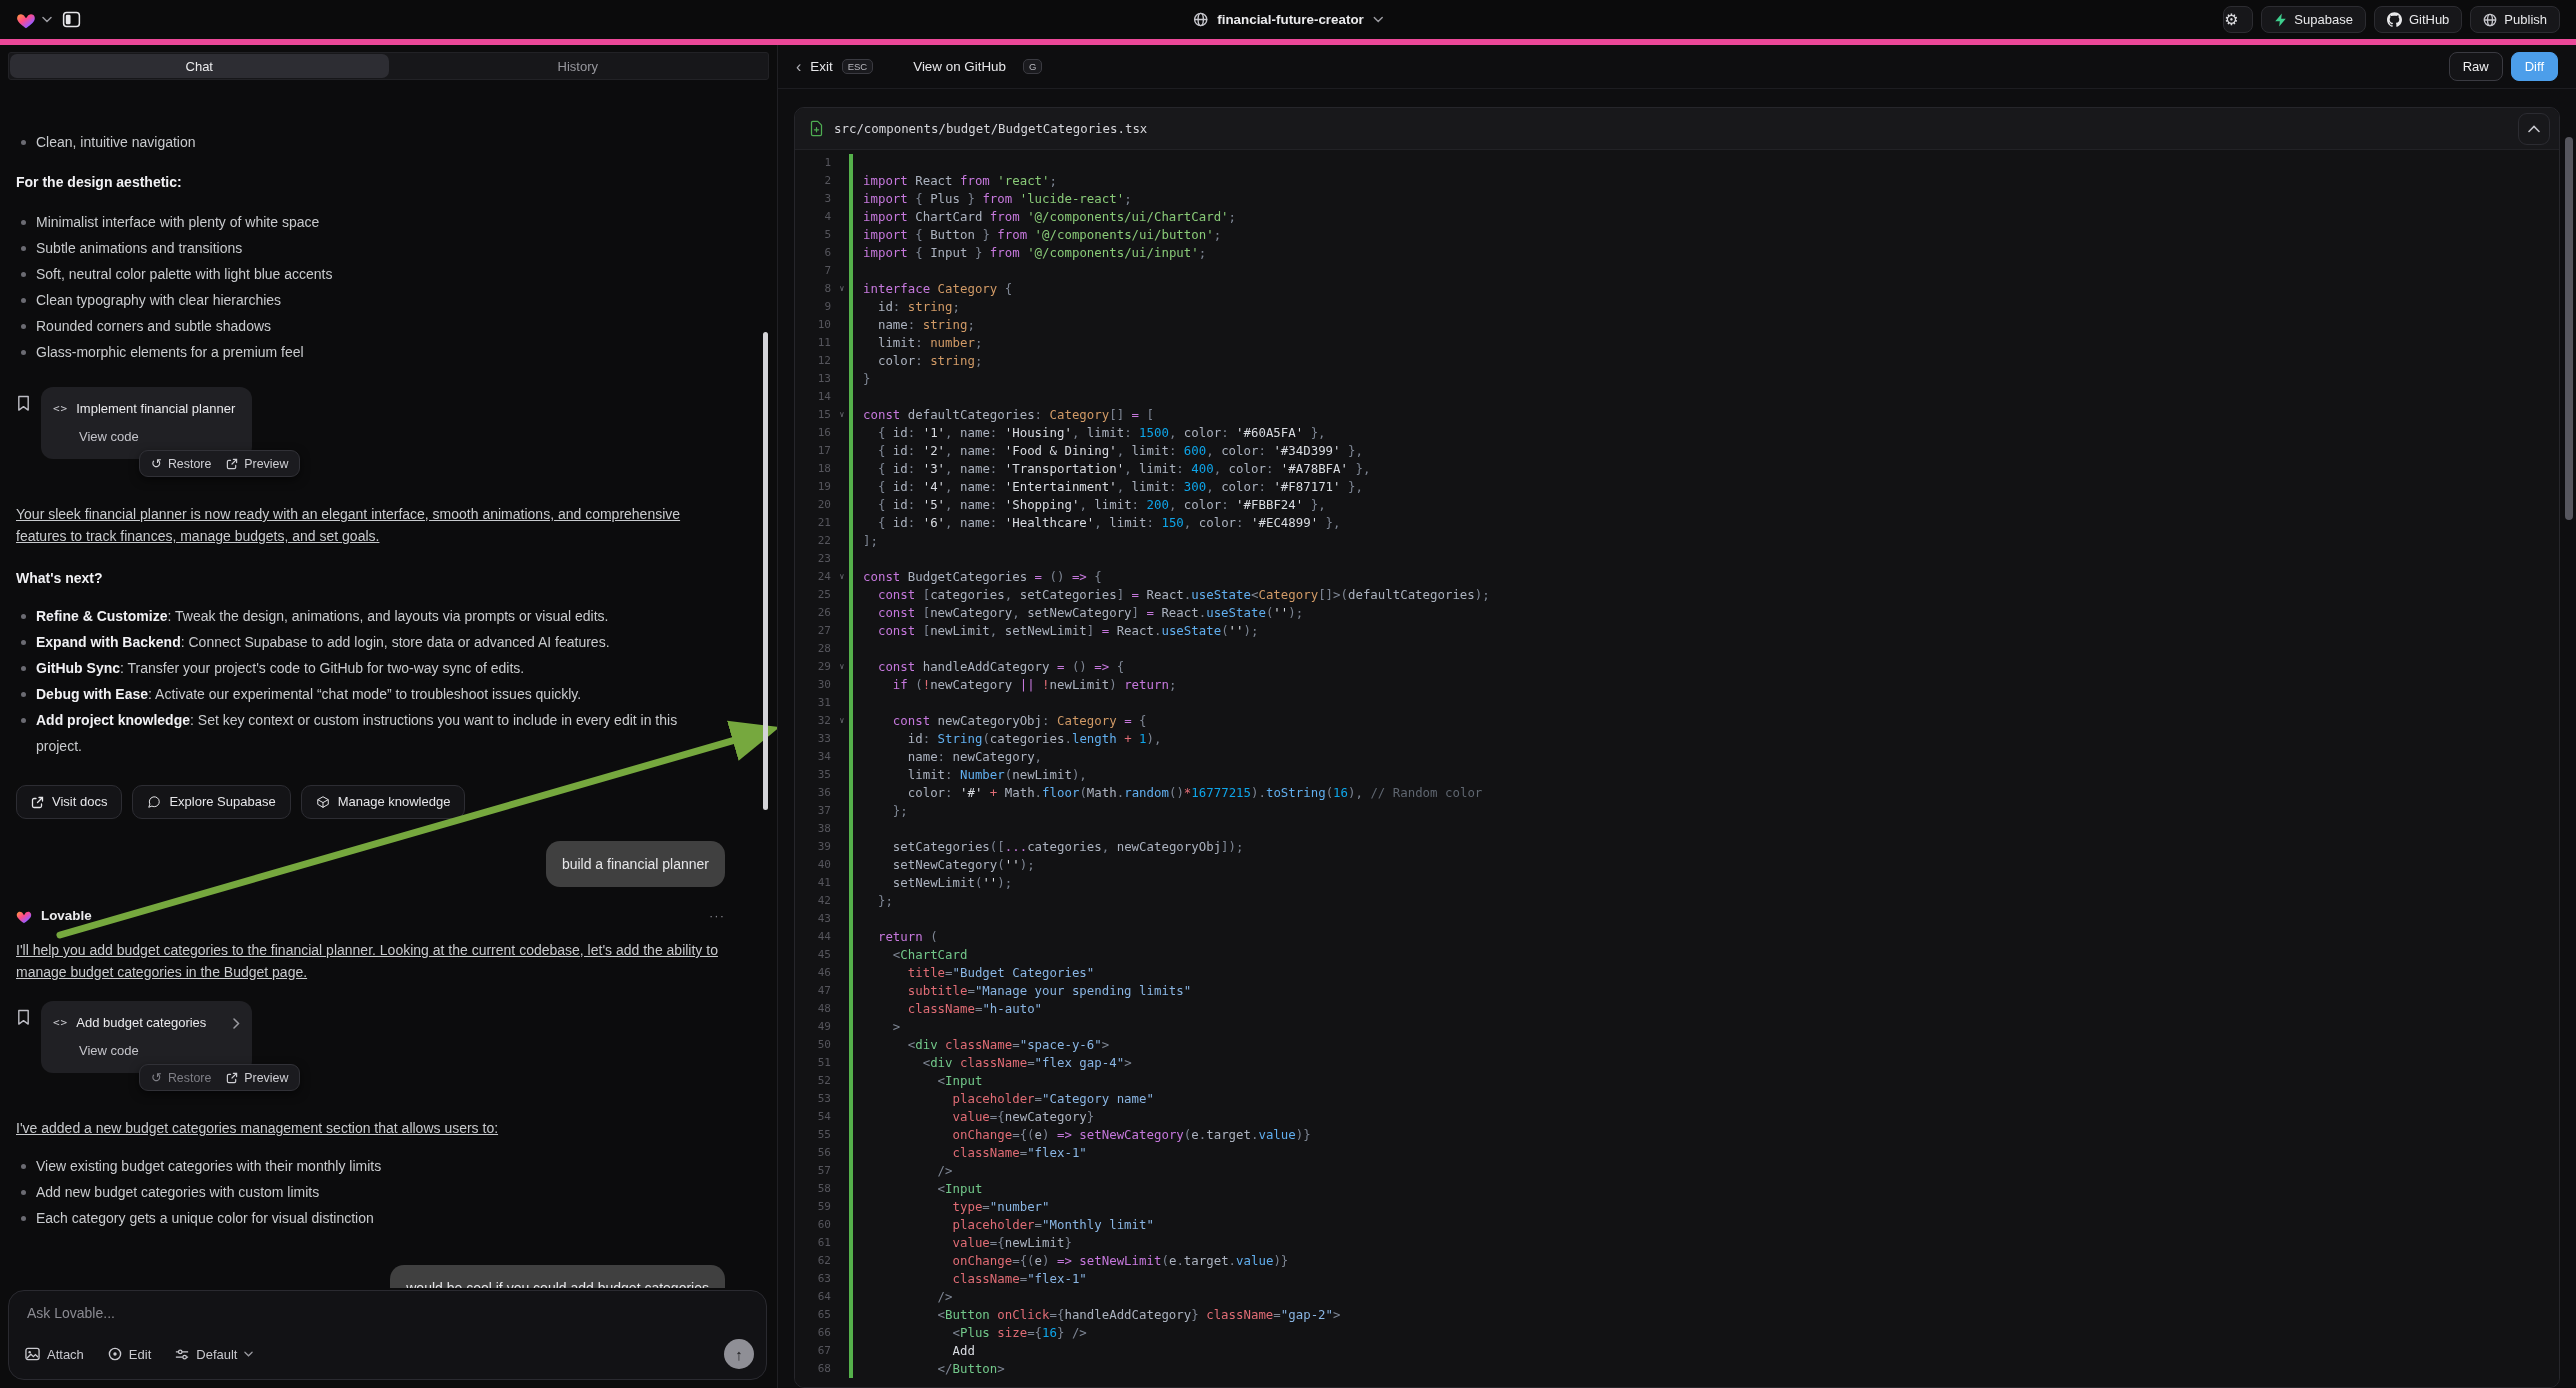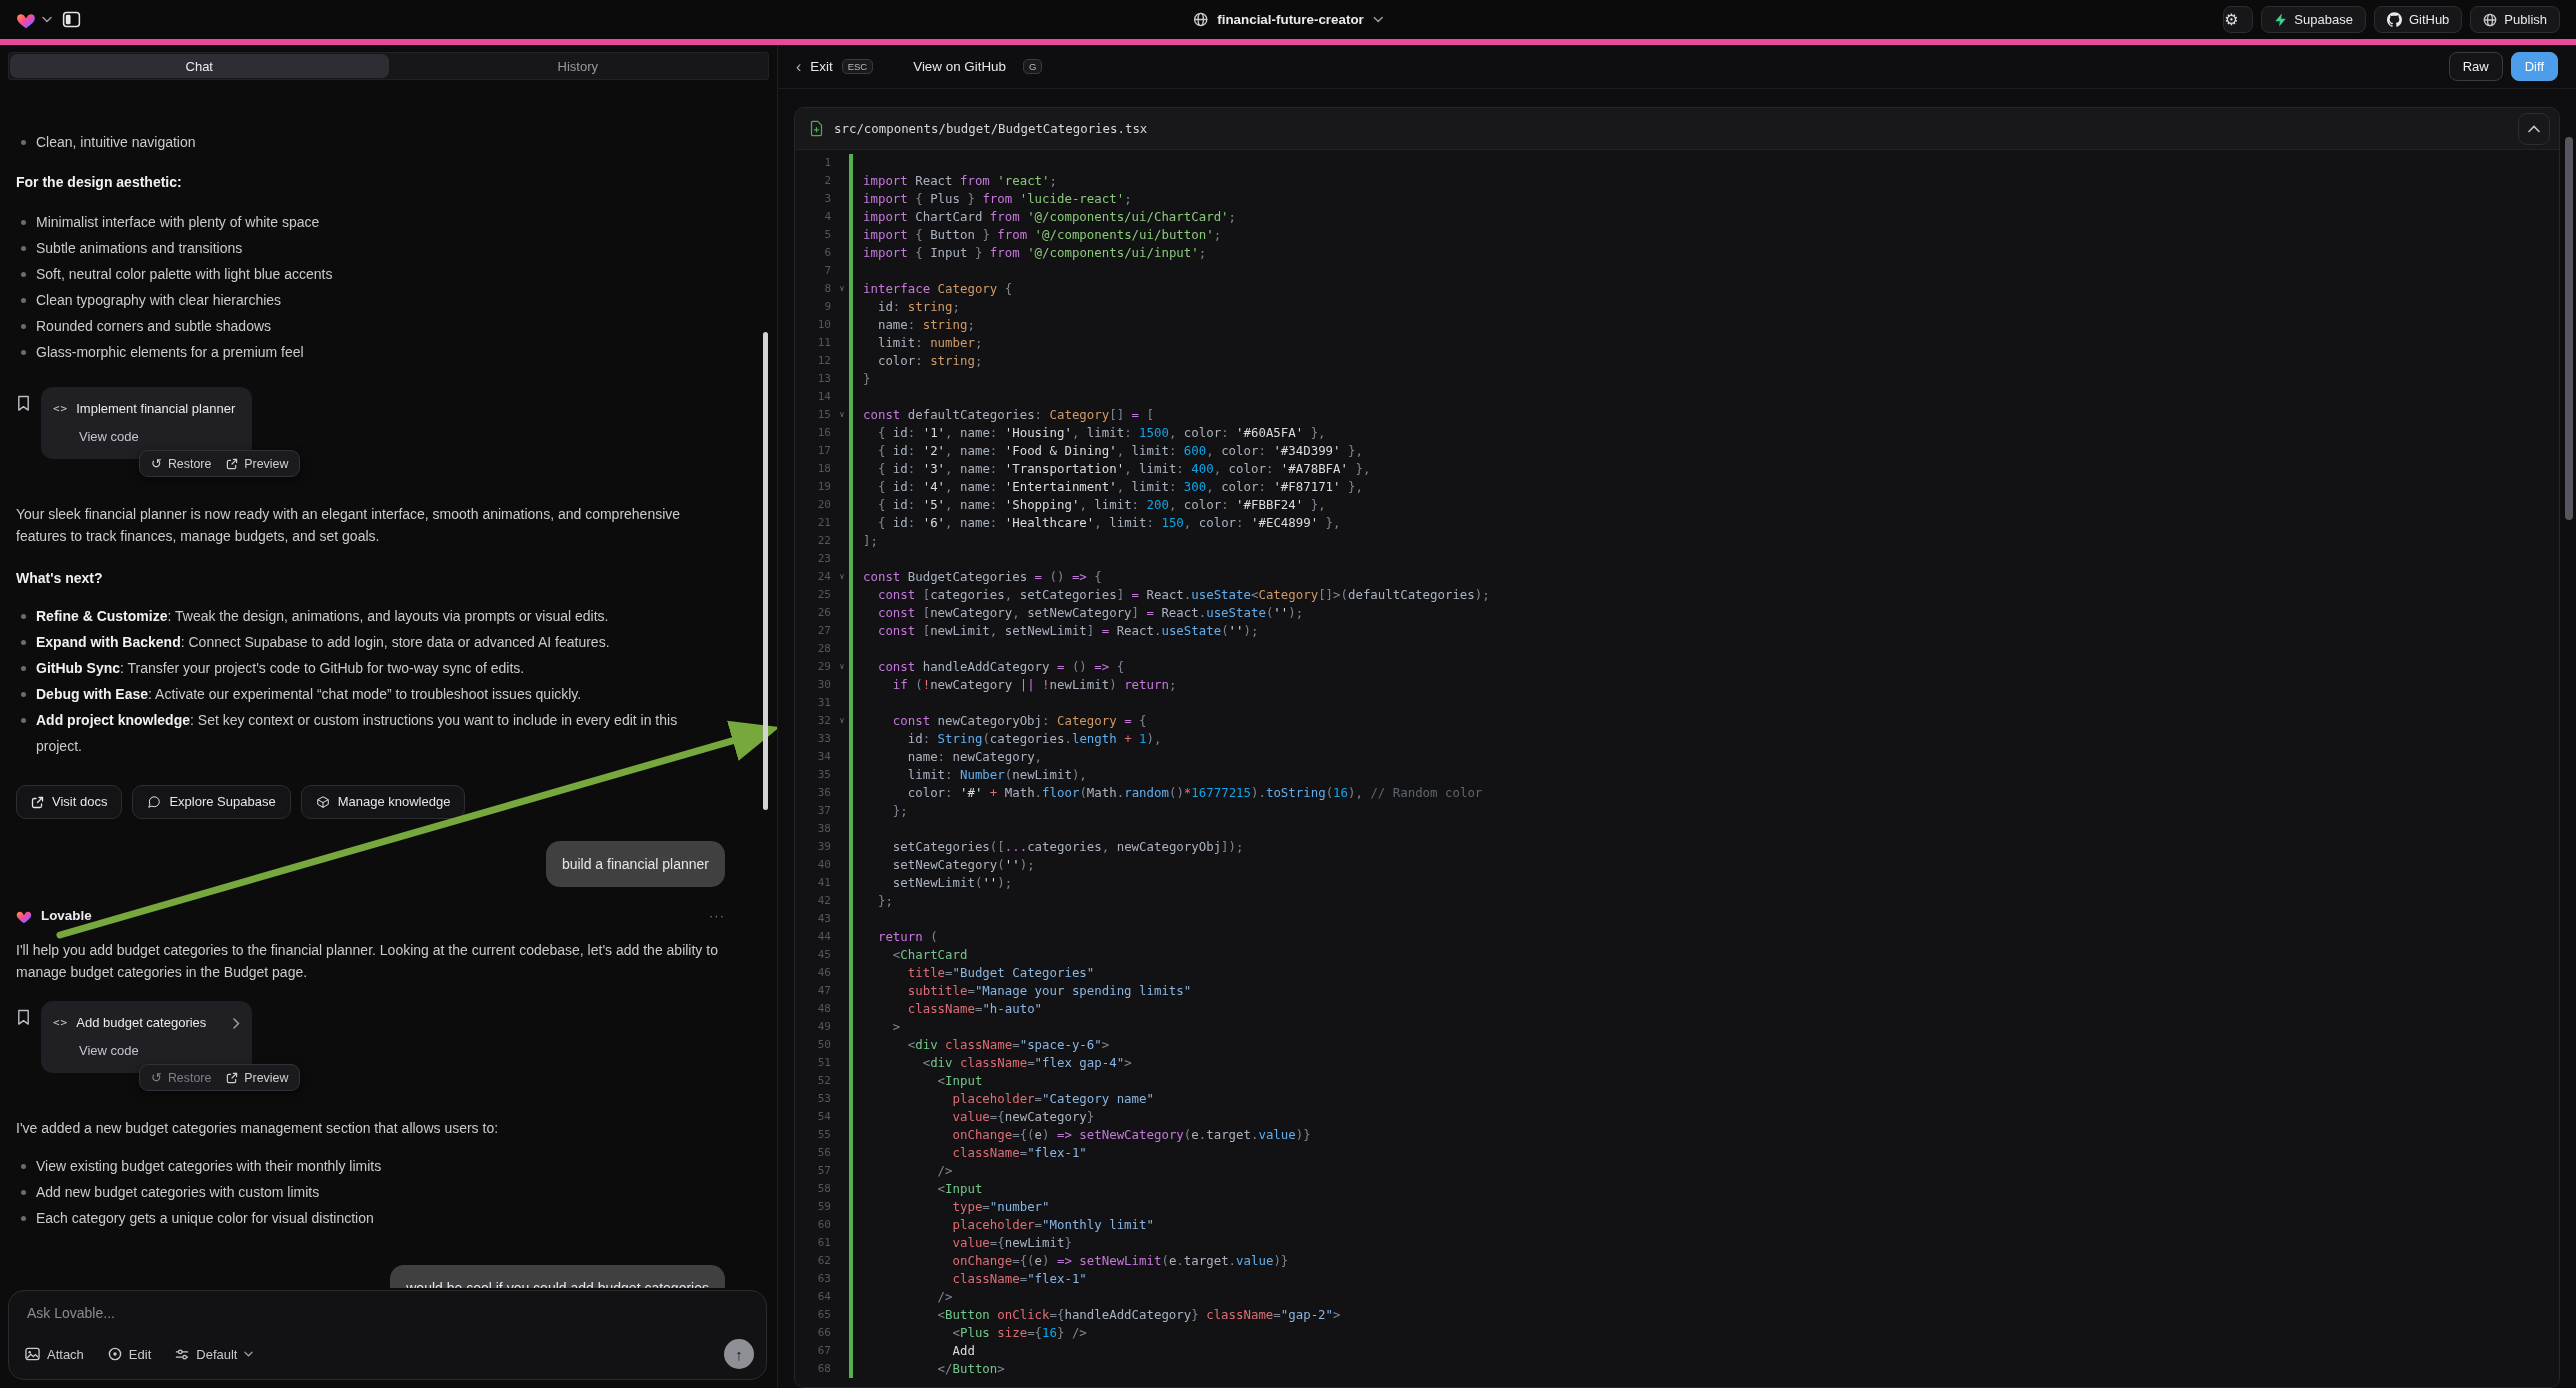--- a/index.html
+++ b/index.html
@@ -58,21 +58,21 @@
   .mc-sub { font-size:13px; color:#C4C4CA; margin:8px 0 0 26px; line-height:20px; }
   .hover-pill { position:absolute; left:98px; top:63px; height:27px;
     background:#1B1B1F; border:1px solid #313137; border-radius:9px;
     display:flex; align-items:center; gap:15px; padding:0 11px;
     font-size:12.4px; color:#CFCFD4; box-shadow:0 3px 10px rgba(0,0,0,.55);
     white-space:nowrap; z-index:3; }
   .pill-item { display:flex; align-items:center; gap:6px; cursor:pointer; }
   .pill-item.dim { color:#7E7E85; }
   .restore-glyph { font-size:13px; line-height:1; }
 
-  .para { margin-top:20px; }
+  .para { margin-top:20px;text-decoration:underline; }
   .para.after-card { margin-top:44px; }
 
   .actions { display:flex; gap:10px; margin-top:26px; }
   .action-btn { height:34px; display:flex; align-items:center; gap:8px; padding:0 14px;
     background:#141417; border:1px solid #2D2D33; border-radius:10px;
     color:#E6E6E9; font-size:13px; cursor:pointer; white-space:nowrap; }
 
   .bubble-row { display:flex; justify-content:flex-end; margin-top:22px; }
   .bubble { background:#404040; border-radius:14px; padding:12px 16px;
     color:#E6E6E9; max-width:428px; line-height:22px;text-align:right; }

